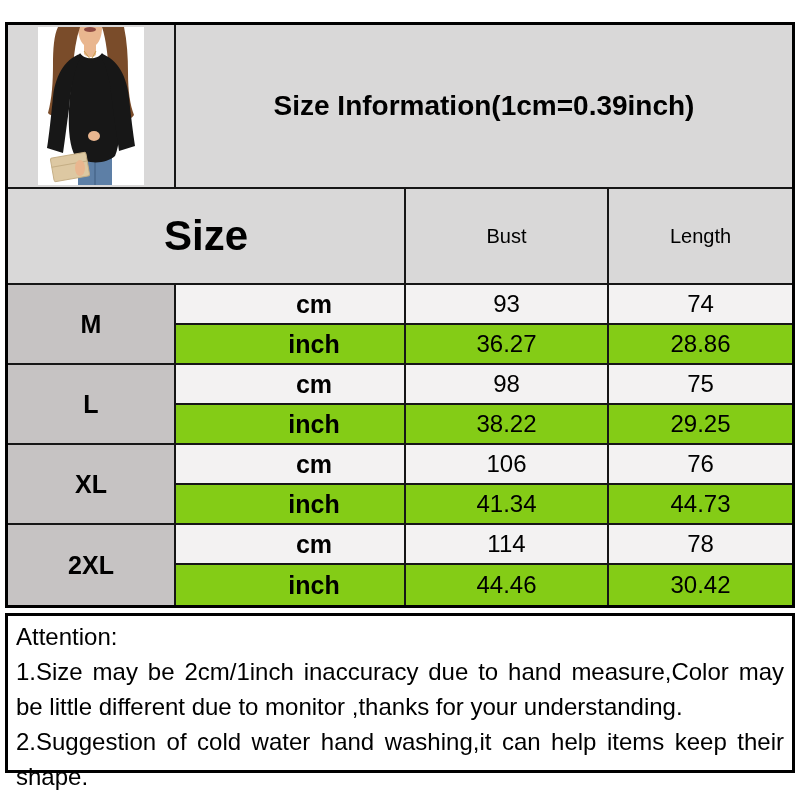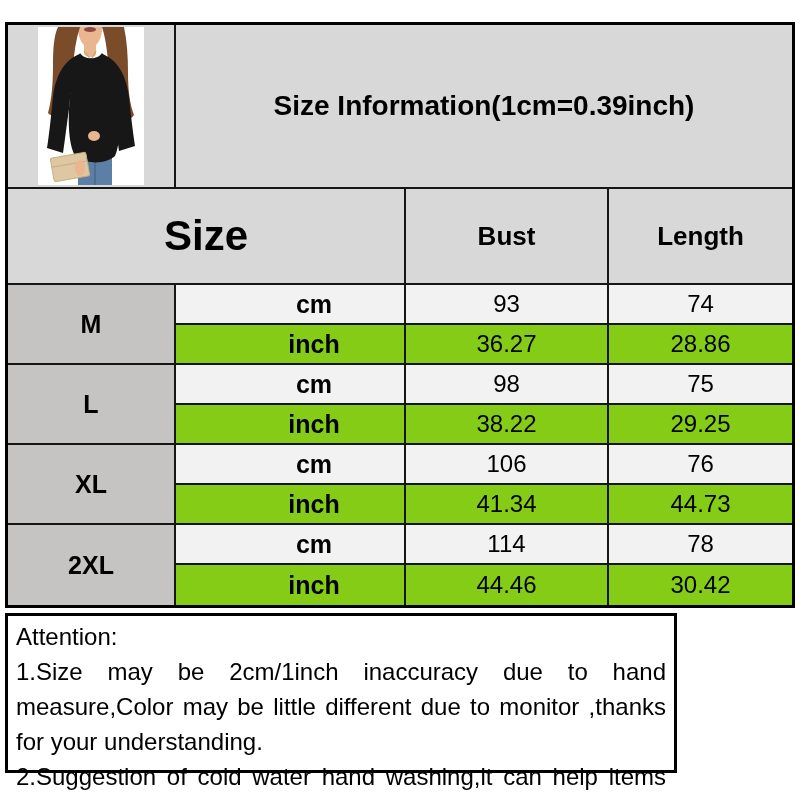--- a/index.html
+++ b/index.html
@@ -20,27 +20,27 @@
   }
   .c{display:flex;align-items:center;justify-content:center;box-sizing:border-box;overflow:hidden;}
   .br{border-right:2px solid #161616;}
   .bb{border-bottom:2px solid #161616;}
   .hdr-bg{background:#d9d8d8;}
   .sizecell{background:#c6c3c3;font-size:25px;font-weight:700;}
   .cm-bg{background:#f3f2f2;}
   .inch-bg{background:#84cc16;}
   .title-text{font-size:28px;font-weight:700;letter-spacing:0;}
   .size-big{font-size:42px;font-weight:700;}
-  .colhead{font-size:26px;font-weight:700;}
+  .colhead{font-size:20px;font-weight:400;}
   .unit{font-size:25px;font-weight:700;padding-left:48px;}
   .val{font-size:24px;font-weight:400;}
 
   
   .attention{
-    width:672px;box-sizing:border-box;border:3px solid #000;
+    width:790px;box-sizing:border-box;border:3px solid #000;
     margin-top:5px;height:160px;padding:3px 8px 0 8px;background:#fff;
   }
   .att-head{font-size:24px;line-height:35px;}
   .att-note{margin:0;font-size:24px;line-height:35px;text-align:justify;}
 
   .photo-wrap{padding:0;}
   .photo-wrap svg{display:block;}
 </style>
 </head>
 <body>

